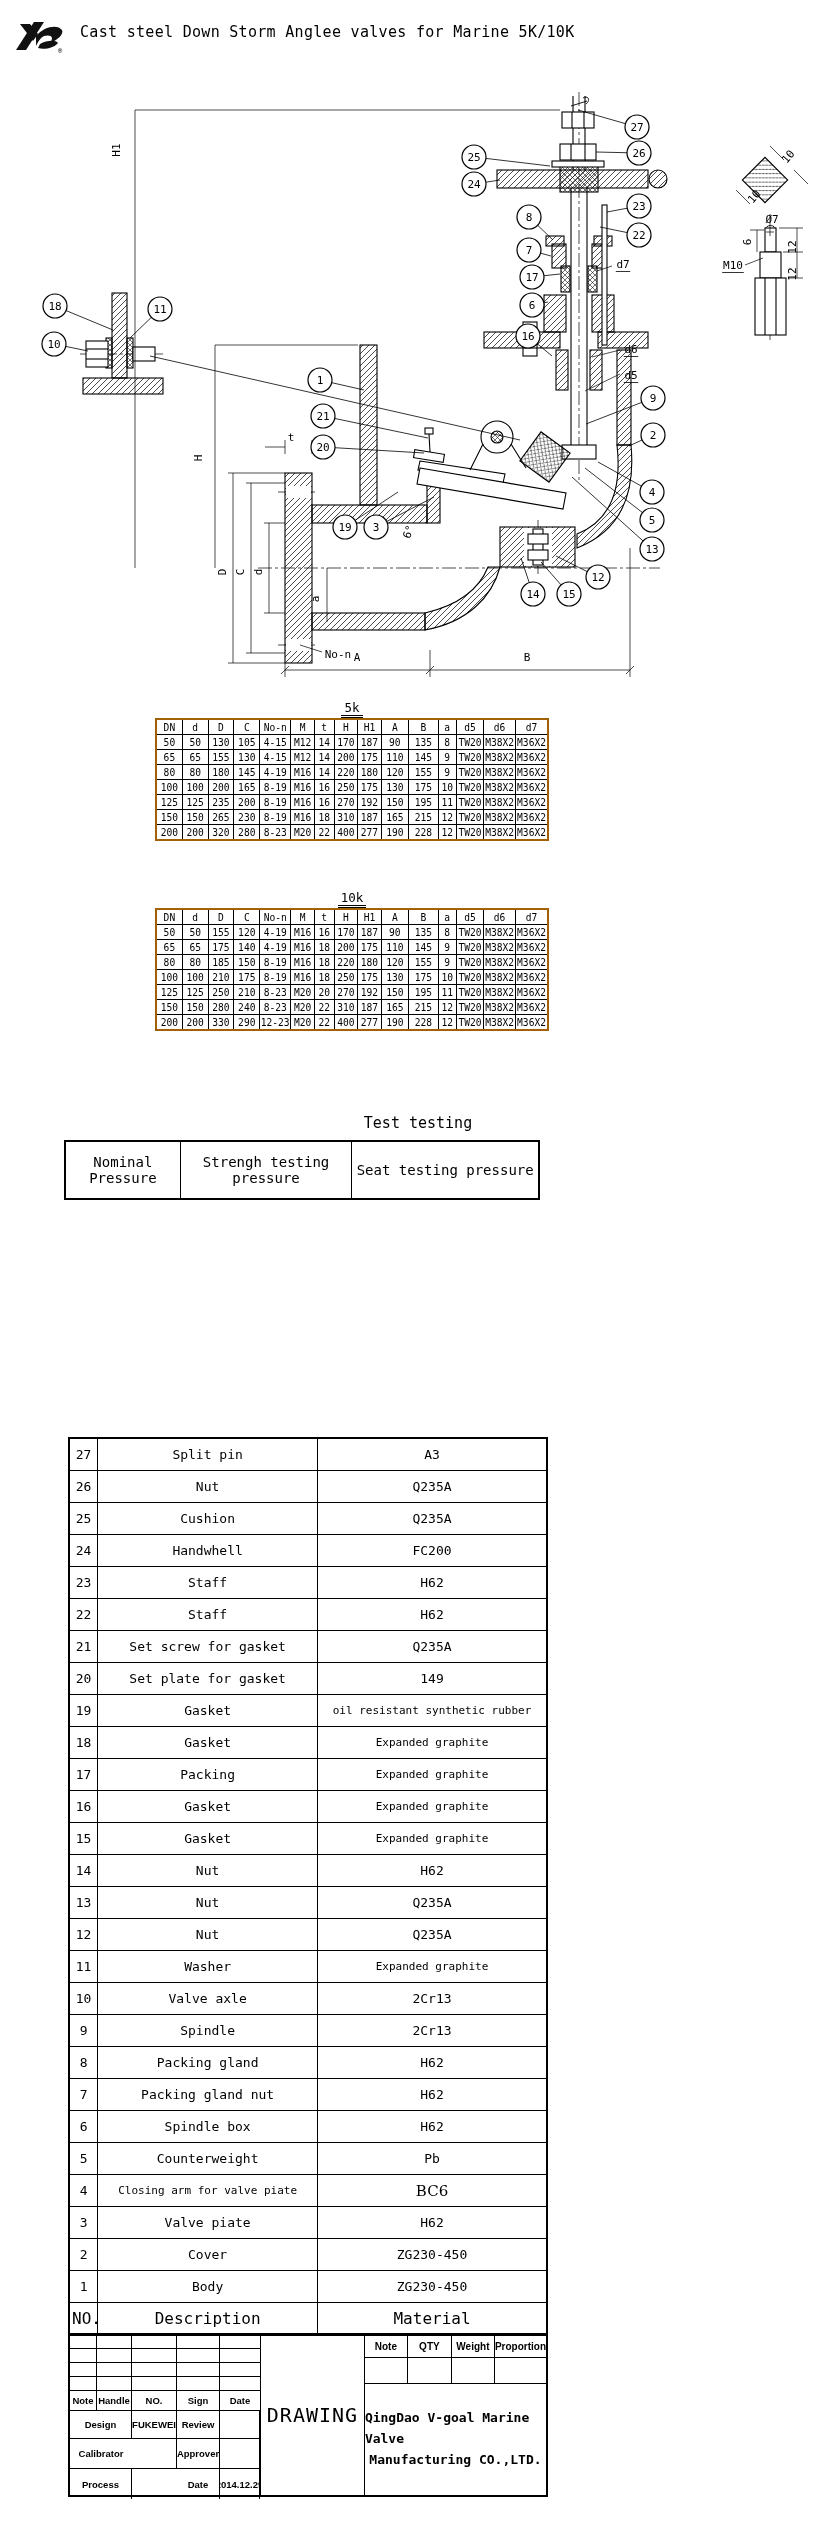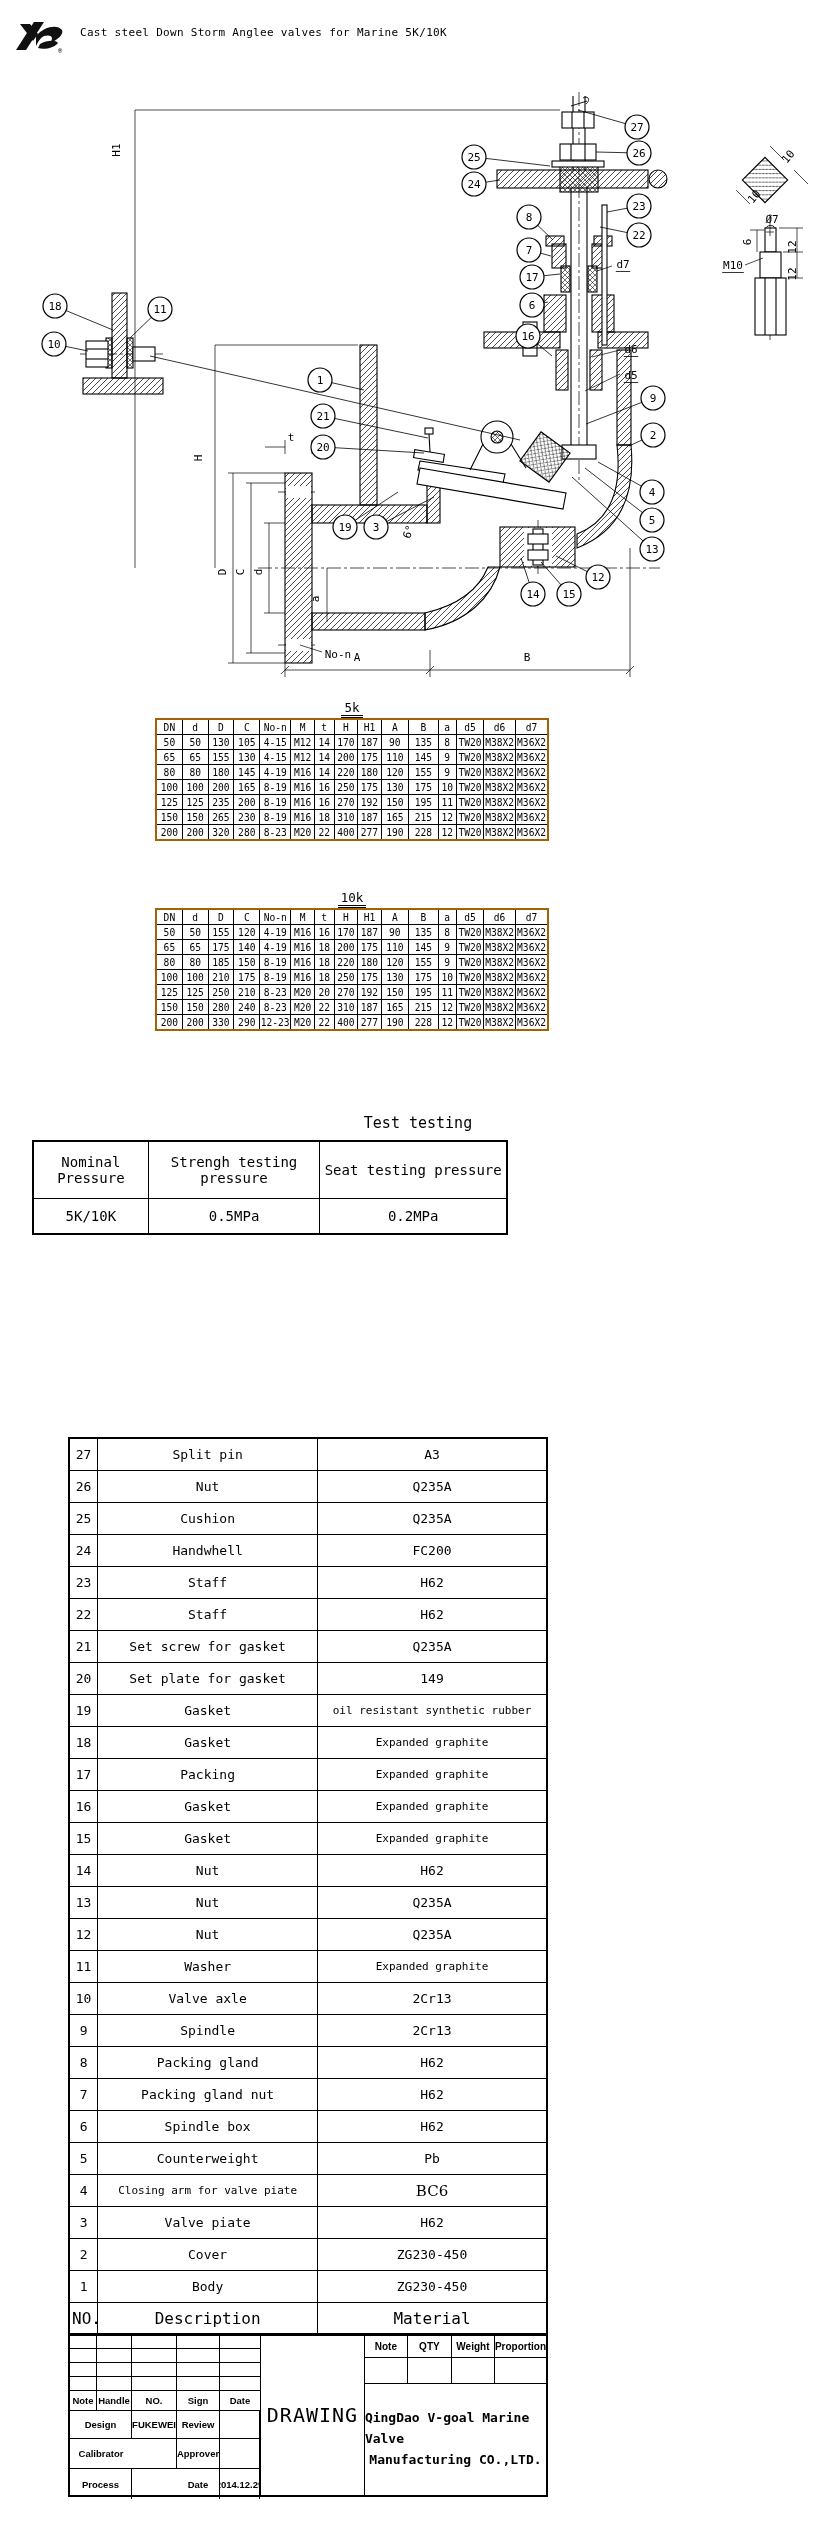--- a/index.html
+++ b/index.html
@@ -1,31 +1,31 @@
 <!DOCTYPE html>
 <html><head>
 <meta charset="utf-8">
 <style>
   html,body{margin:0;padding:0;background:#fff}
   body{width:830px;height:2538px;position:relative;color:#000;
        font-family:"DejaVu Sans Mono",monospace;-webkit-font-smoothing:antialiased}
   
   #hdr{position:absolute;left:14px;top:10px;display:flex;align-items:center;gap:14px}
-  #hdr .title{font-size:11px;letter-spacing:.3px;white-space:nowrap}
+  #hdr .title{font-size:15px;letter-spacing:.3px;white-space:nowrap}
   
   .kwrap{position:absolute;left:155px;width:394px}
   #k5{top:701px} #k10{top:891px}
   .klabel{text-align:center;font-size:12.5px;height:16px;line-height:14px;margin-bottom:1px}
   .klabel span{border-bottom:3px double #000;padding:0 3px}
   table.dim{border-collapse:collapse;width:100%;table-layout:fixed;border:2px solid #a16207}
   table.dim td,table.dim th{border:1px solid #000;font-size:9.6px;font-weight:normal;
       text-align:center;height:14px;padding:0;overflow:hidden;white-space:nowrap}
   
   #tp-title{position:absolute;left:48px;top:1114px;width:740px;text-align:center;font-size:15px}
-  #tp-wrap{position:absolute;left:32px;top:1140px;width:476px}
+  #tp-wrap{position:absolute;left:64px;top:1140px;width:476px}
   table.tp{border-collapse:collapse;width:100%;table-layout:fixed;border:2px solid #000}
   table.tp td{border:1px solid #000;text-align:center;font-size:14px;padding:0}
   table.tp tr.h td{height:56px}
   table.tp tr.d td{height:34px}
   
   #parts{position:absolute;left:68px;top:1437px;width:480px}
   table.parts{border-collapse:collapse;width:100%;table-layout:fixed;border:2px solid #000}
   table.parts td{border:1px solid #000;height:31px;text-align:center;font-size:13px;
       padding:0 2px;overflow:hidden;white-space:nowrap}
   table.parts td.small{font-size:11px}
@@ -684,25 +684,20 @@
 
 <div id="tp-title">Test testing</div>
 <div id="tp-wrap">
   <table class="tp">
     <tbody>
       <tr class="h">
         <td style="width:24%">Nominal Pressure</td>
         <td style="width:36%">Strengh testing pressure</td>
         <td>Seat testing pressure</td>
       </tr>
-      <tr class="d">
-        <td>5K/10K</td>
-        <td>0.5MPa</td>
-        <td>0.2MPa</td>
-      </tr>
     </tbody>
   </table>
 </div>
 
 <div id="parts">
   <table class="parts">
     <colgroup>
         <col style="width:6%">
         <col style="width:46%">
         <col style="width:48%">

